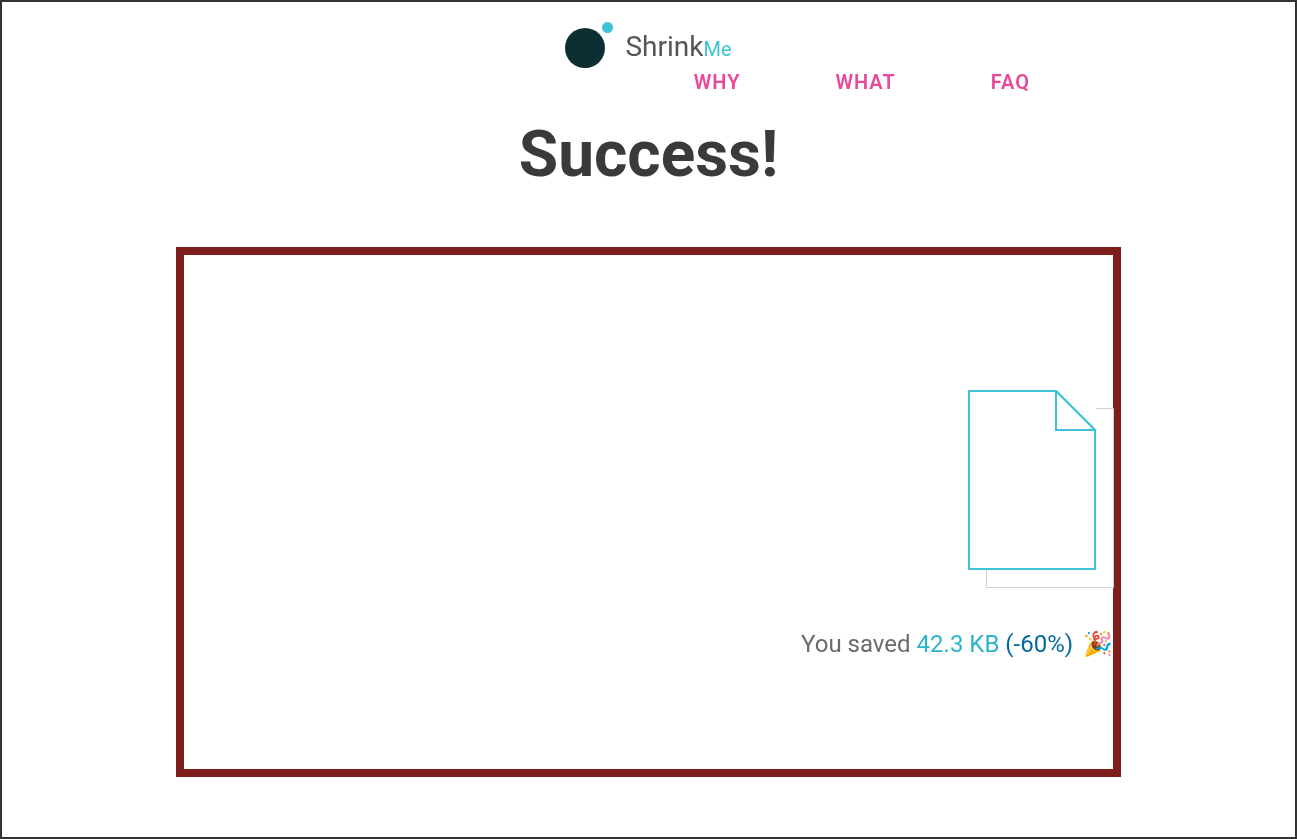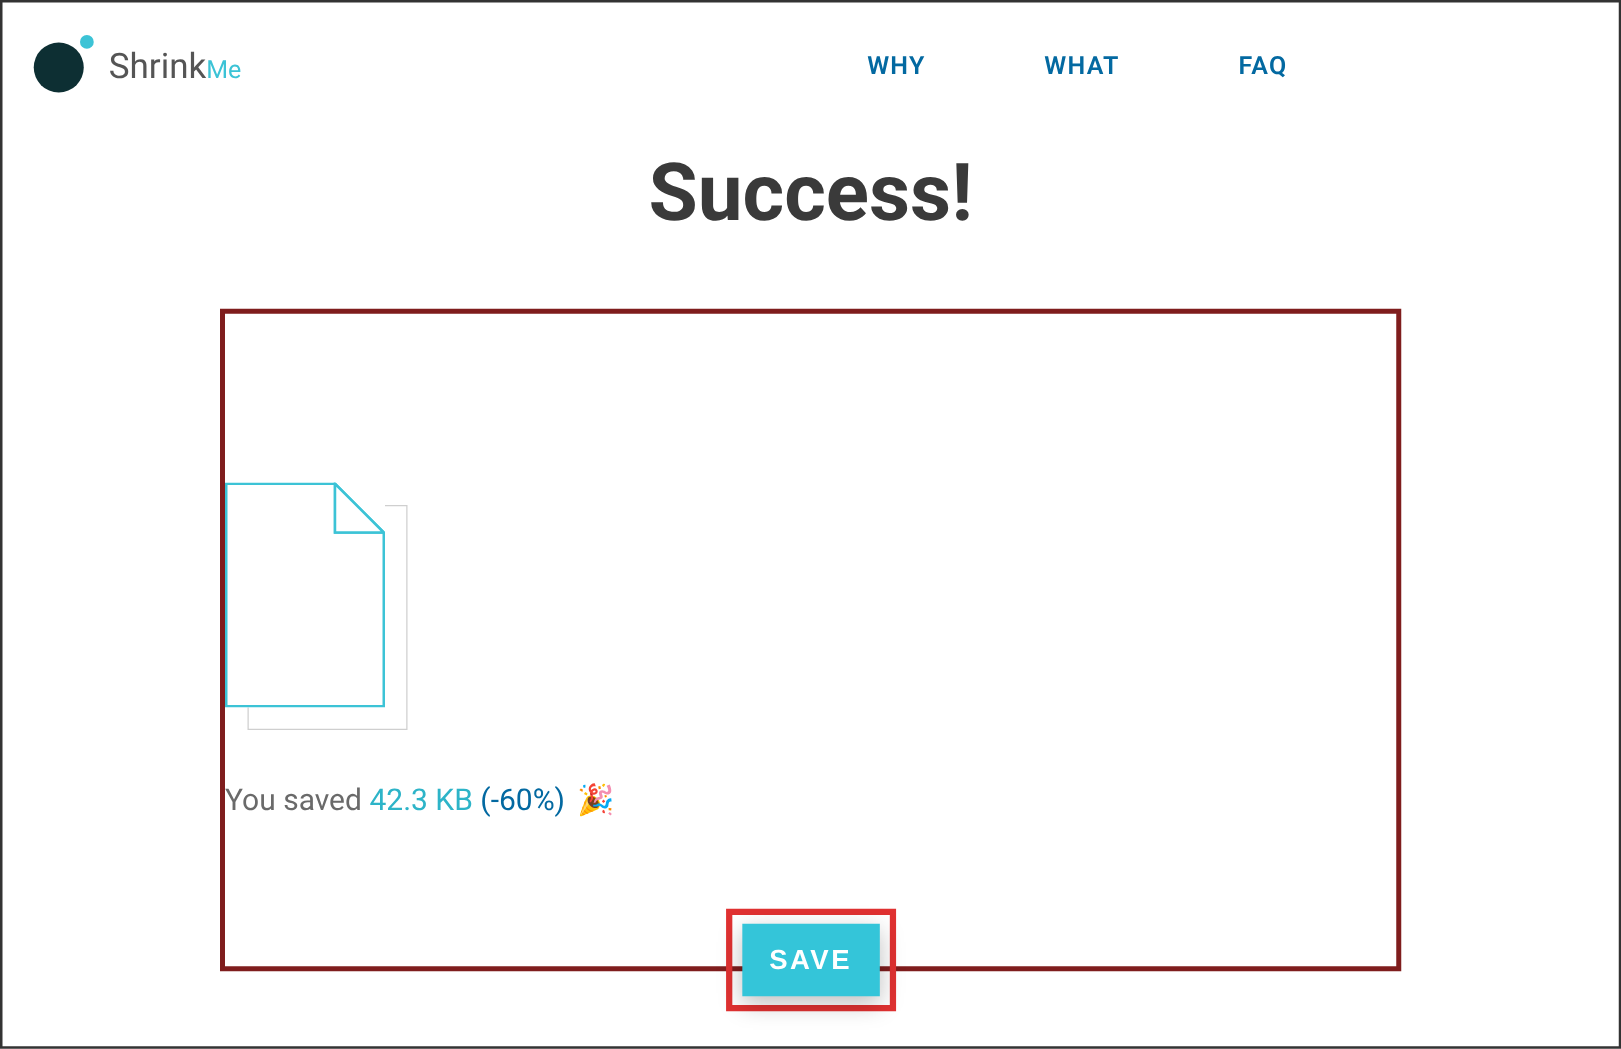--- a/index.html
+++ b/index.html
@@ -10,20 +10,21 @@
       height: 839px;
       border: 2px solid #333;
       position: relative;
       overflow: hidden;
     }
     .header {
       display: flex;
       align-items: center;
       padding: 20px 25px 0 25px;
       height: 80px;
+      flex-direction: column;
     }
     .logo-area {
       display: flex;
       align-items: center;
       gap: 12px;
     }
     .logo-icon {
       position: relative;
       width: 48px;
       height: 48px;
@@ -58,41 +59,41 @@
     }
     .nav {
       margin-left: auto;
       margin-right: 240px;
       display: flex;
       gap: 95px;
     }
     .nav-item {
       font-size: 20px;
       font-weight: 600;
-      color: #0369a1;
+      color: #ec4899;
       letter-spacing: 1px;
       cursor: pointer;
     }
     .title {
       text-align: center;
       font-size: 64px;
       font-weight: 700;
       color: #3a3a3a;
       margin-top: 35px;
       margin-bottom: 55px;
     }
     .drop-area {
       margin: 0 auto;
       width: 945px;
       height: 530px;
-      border: 4px solid #7f1d1d;
+      border: 8px solid #7f1d1d;
       position: relative;
       display: flex;
       flex-direction: column;
-      align-items: flex-start;
+      align-items: flex-end;
     }
     .files-icon {
       margin-top: 135px;
       position: relative;
       width: 145px;
       height: 200px;
     }
     .file-back {
       position: absolute;
       top: 18px;
@@ -186,16 +187,13 @@
     </div>
   </div>
 
   <div class="saved-line">
     <span>You saved</span>
     <span class="saved-amount">42.3 KB</span>
     <span class="saved-percent">(-60%)</span>
     <span class="party-icon">🎉</span>
   </div>
 
-  <div class="save-highlight">
-    <button class="save-button">SAVE</button>
-  </div>
 </div>
 
 </body></html>

